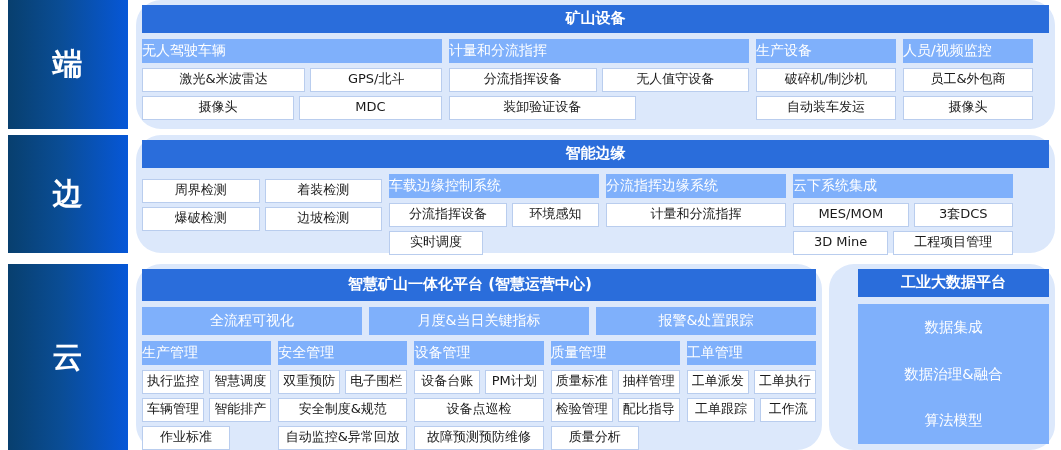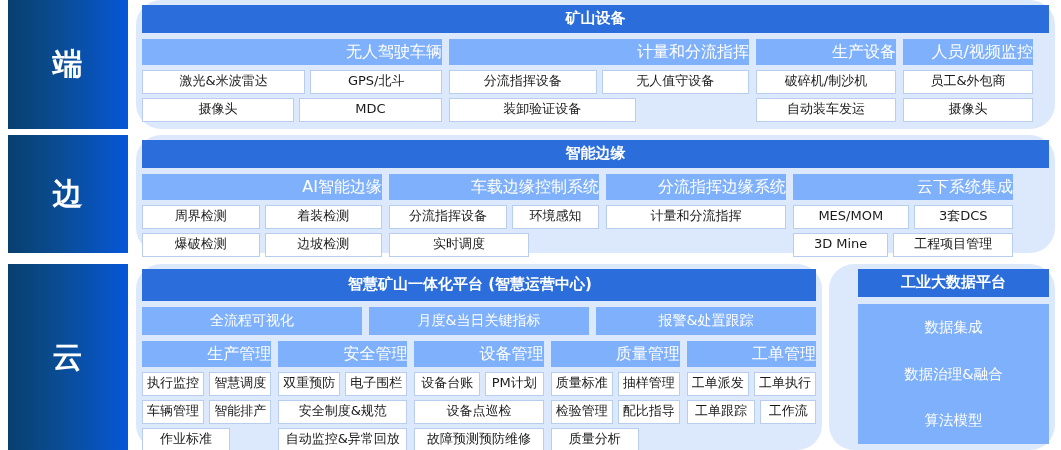--- a/index.html
+++ b/index.html
@@ -49,22 +49,22 @@
   }
   .title-bar.tall { padding: 7px 18px 8px 0; font-size: 15px; }
 
   
   .groups { display: flex; gap: 7px; margin-top: 6px; flex: 1 1 auto; }
   .group { display: flex; flex-direction: column; }
 
   .group-head {
     background: #7fb0fb;
     color: #ffffff;
-    font-size: 16px;
-    text-align: right;
+    font-size: 14px;
+    text-align: left;
     padding: 3px 0 4px 0;
     line-height: 1.2;
   }
   .group-items { margin-top: 5px; display: flex; flex-direction: column; gap: 4px; }
   .item-row { display: flex; gap: 5px; }
   .item {
     background: #ffffff;
     border: 1px solid #b9cdee;
     color: #1a1a1a;
     font-size: 13px;
@@ -171,42 +171,41 @@
   </div>
 
   <div class="layer layer-edge">
     <div class="side-label">边</div>
     <div class="layer-body">
       <div class="panel panel-main">
         <div class="title-bar">智能边缘</div>
         <div class="groups">
 
           <div class="group" style="width:240px">
-            <div class="group-head">AI智能边缘</div>
             <div class="group-items">
               <div class="item-row">
                 <div class="item grow">周界检测</div>
                 <div class="item grow">着装检测</div>
               </div>
               <div class="item-row">
                 <div class="item grow">爆破检测</div>
                 <div class="item grow">边坡检测</div>
               </div>
             </div>
           </div>
 
           <div class="group" style="width:210px">
             <div class="group-head">车载边缘控制系统</div>
             <div class="group-items">
               <div class="item-row">
                 <div class="item" style="width:118px">分流指挥设备</div>
                 <div class="item grow">环境感知</div>
               </div>
               <div class="item-row">
-                <div class="item" style="width:140px">实时调度</div>
+                <div class="item" style="width:94px">实时调度</div>
                 <div class="item grow blank"></div>
               </div>
             </div>
           </div>
 
           <div class="group" style="width:180px">
             <div class="group-head">分流指挥边缘系统</div>
             <div class="group-items">
               <div class="item-row">
                 <div class="item grow">计量和分流指挥</div>

